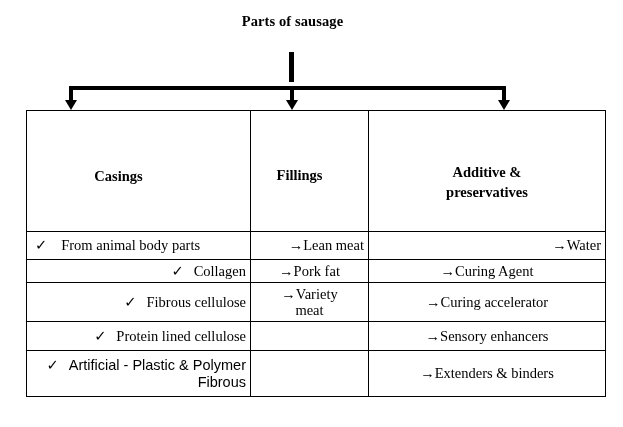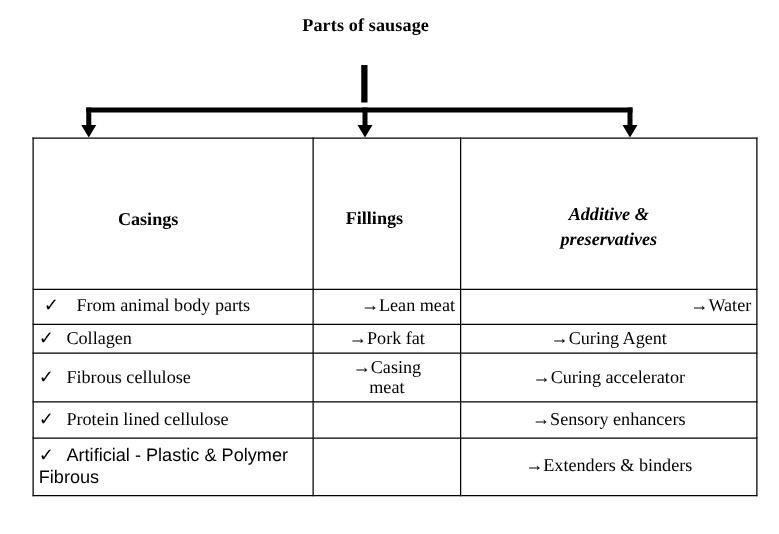--- a/index.html
+++ b/index.html
@@ -108,25 +108,25 @@
     font-weight: bold;
     text-align: center;
     font-size: 14px;
     margin-top: 36px;
   }
   .hdr-casings   { vertical-align: middle; }
   .hdr-casings .lbl { position: relative; top: 5px; left: -20px; }
   .hdr-fillings  { vertical-align: top; }
   .hdr-fillings .lbl { display: block; padding-top: 9px; position: relative; left: -10px; }
   .hdr-additive  { vertical-align: top; }
-  .hdr-additive .lbl { display: block; padding-top: 24px; line-height: 1.35; font-style: italic; }
+  .hdr-additive .lbl { display: block; padding-top: 24px; line-height: 1.35; }
 
   
   .cell { text-align: center; }
-  .cell.casings { text-align: left; }
+  .cell.casings { text-align: right; }
   .cell.blank { }
 
   .r1 td { height: 27px; text-align: right; }
   .r2 td { height: 22px; }
   .r3 td { height: 38px; }
   .r4 td { height: 28px; }
   .r5 td { height: 45px; }
 
   .check { margin-right: 10px; }
 
@@ -210,21 +210,21 @@
           <td class="cell">
             <span>→</span><span>Curing Agent</span>
           </td>
         </tr>
 
         <tr class="r3">
           <td class="cell casings">
             <span class="check">✓</span><span>Fibrous cellulose</span>
           </td>
           <td class="cell two-line">
-            <span>→</span><span>Casing</span><br>
+            <span>→</span><span>Variety</span><br>
             <span>meat</span>
           </td>
           <td class="cell">
             <span>→</span><span>Curing accelerator</span>
           </td>
         </tr>
 
         <tr class="r4">
           <td class="cell casings">
             <span class="check">✓</span><span>Protein lined cellulose</span>

